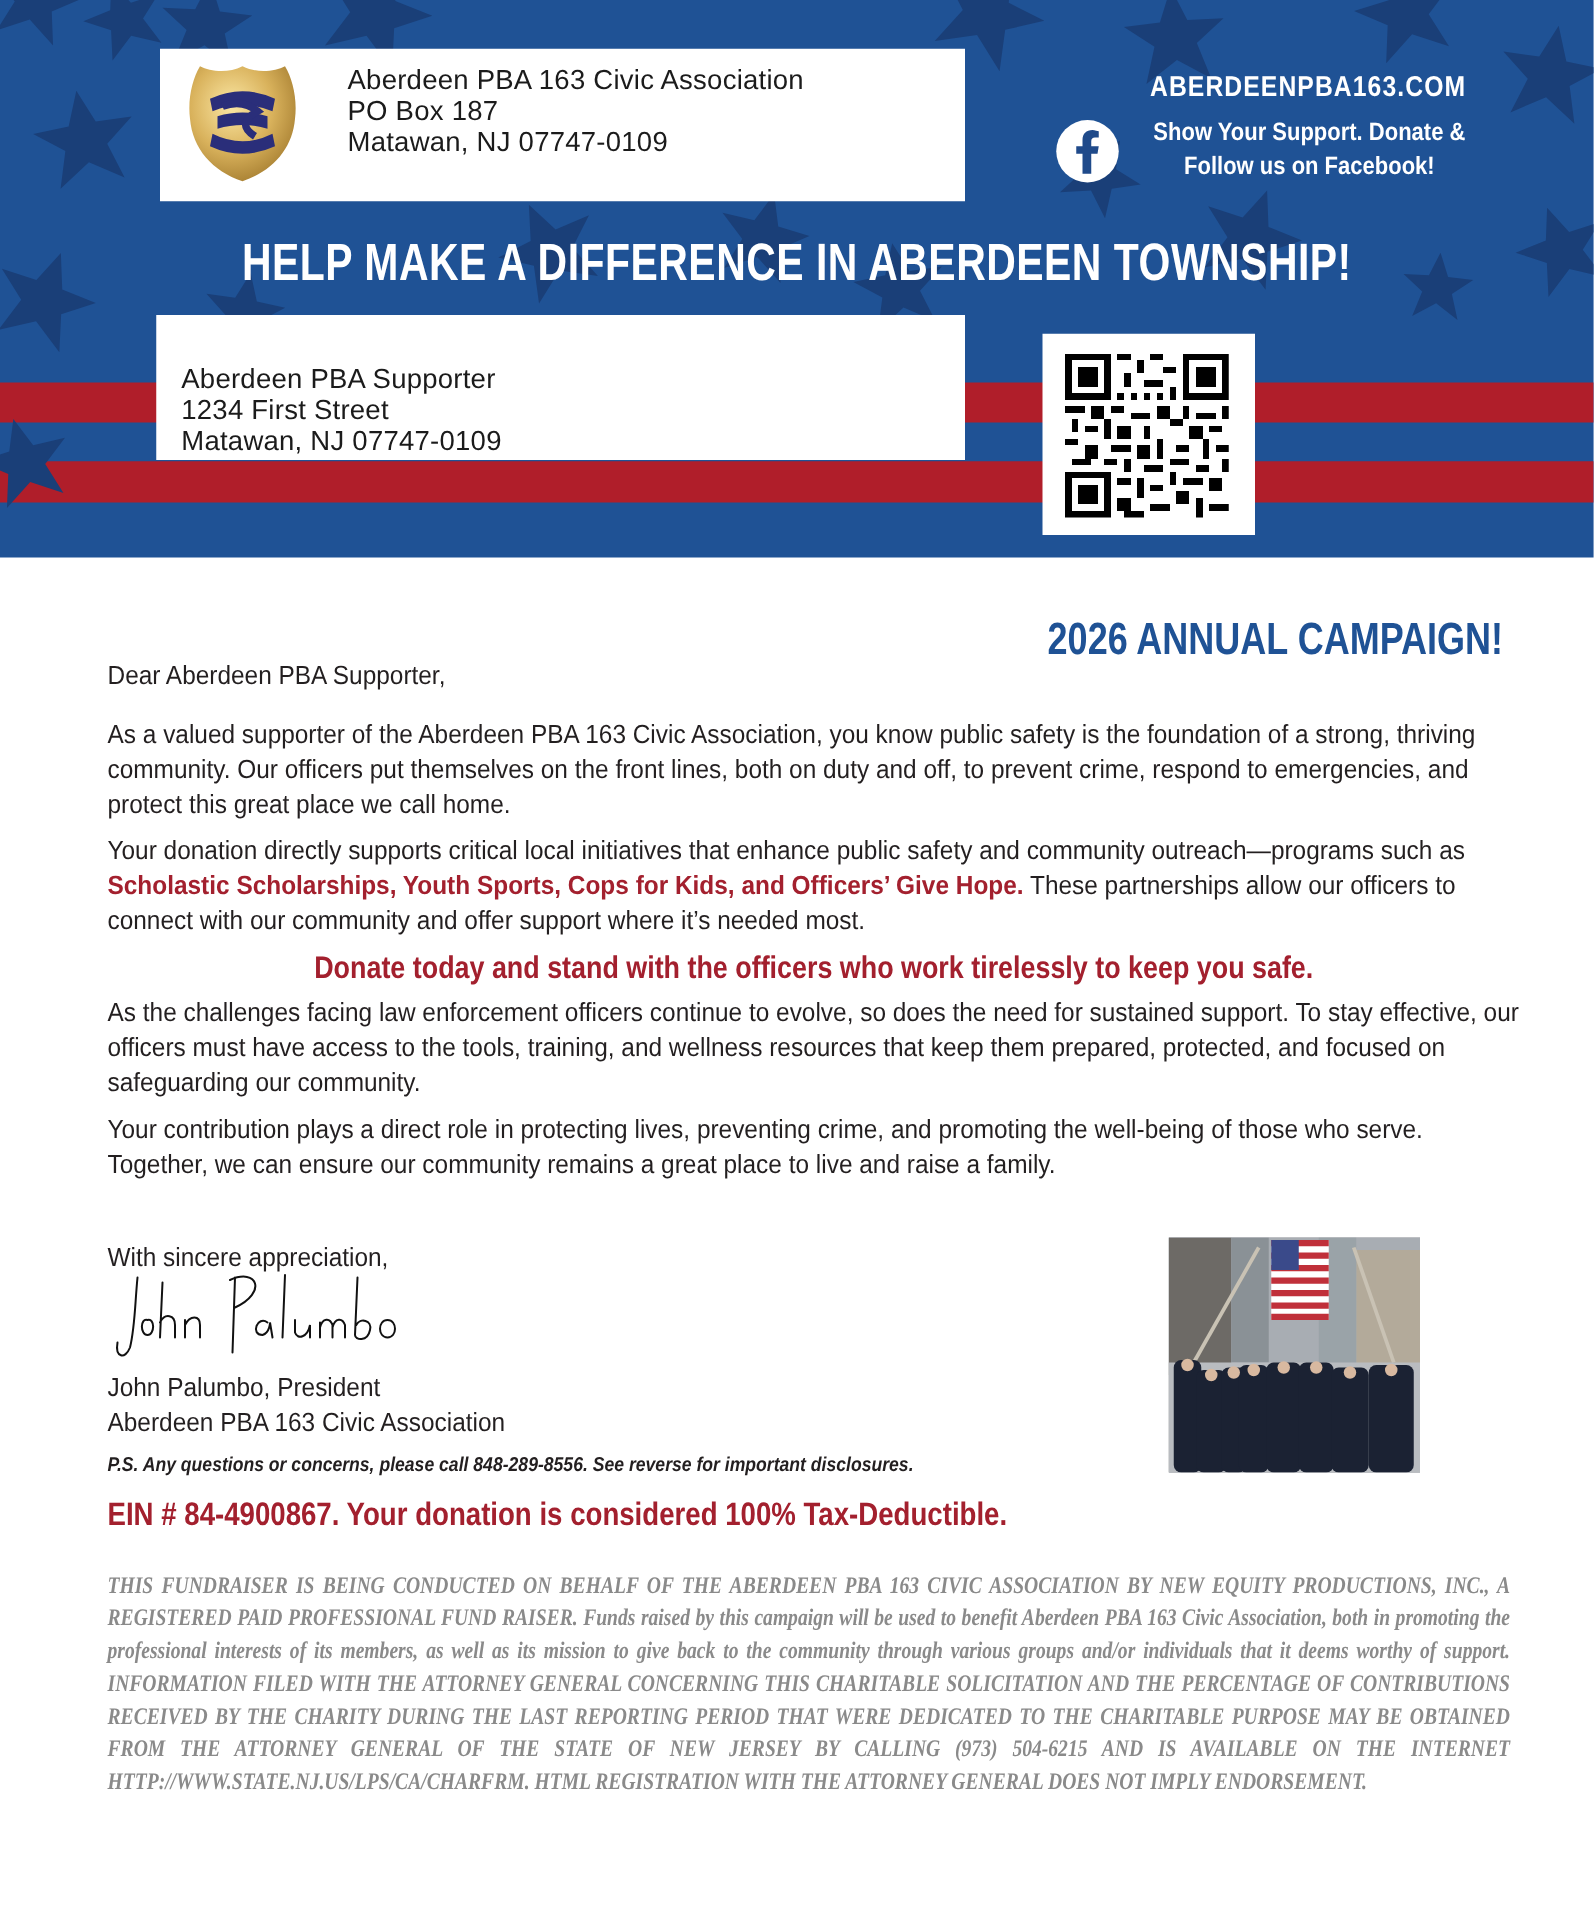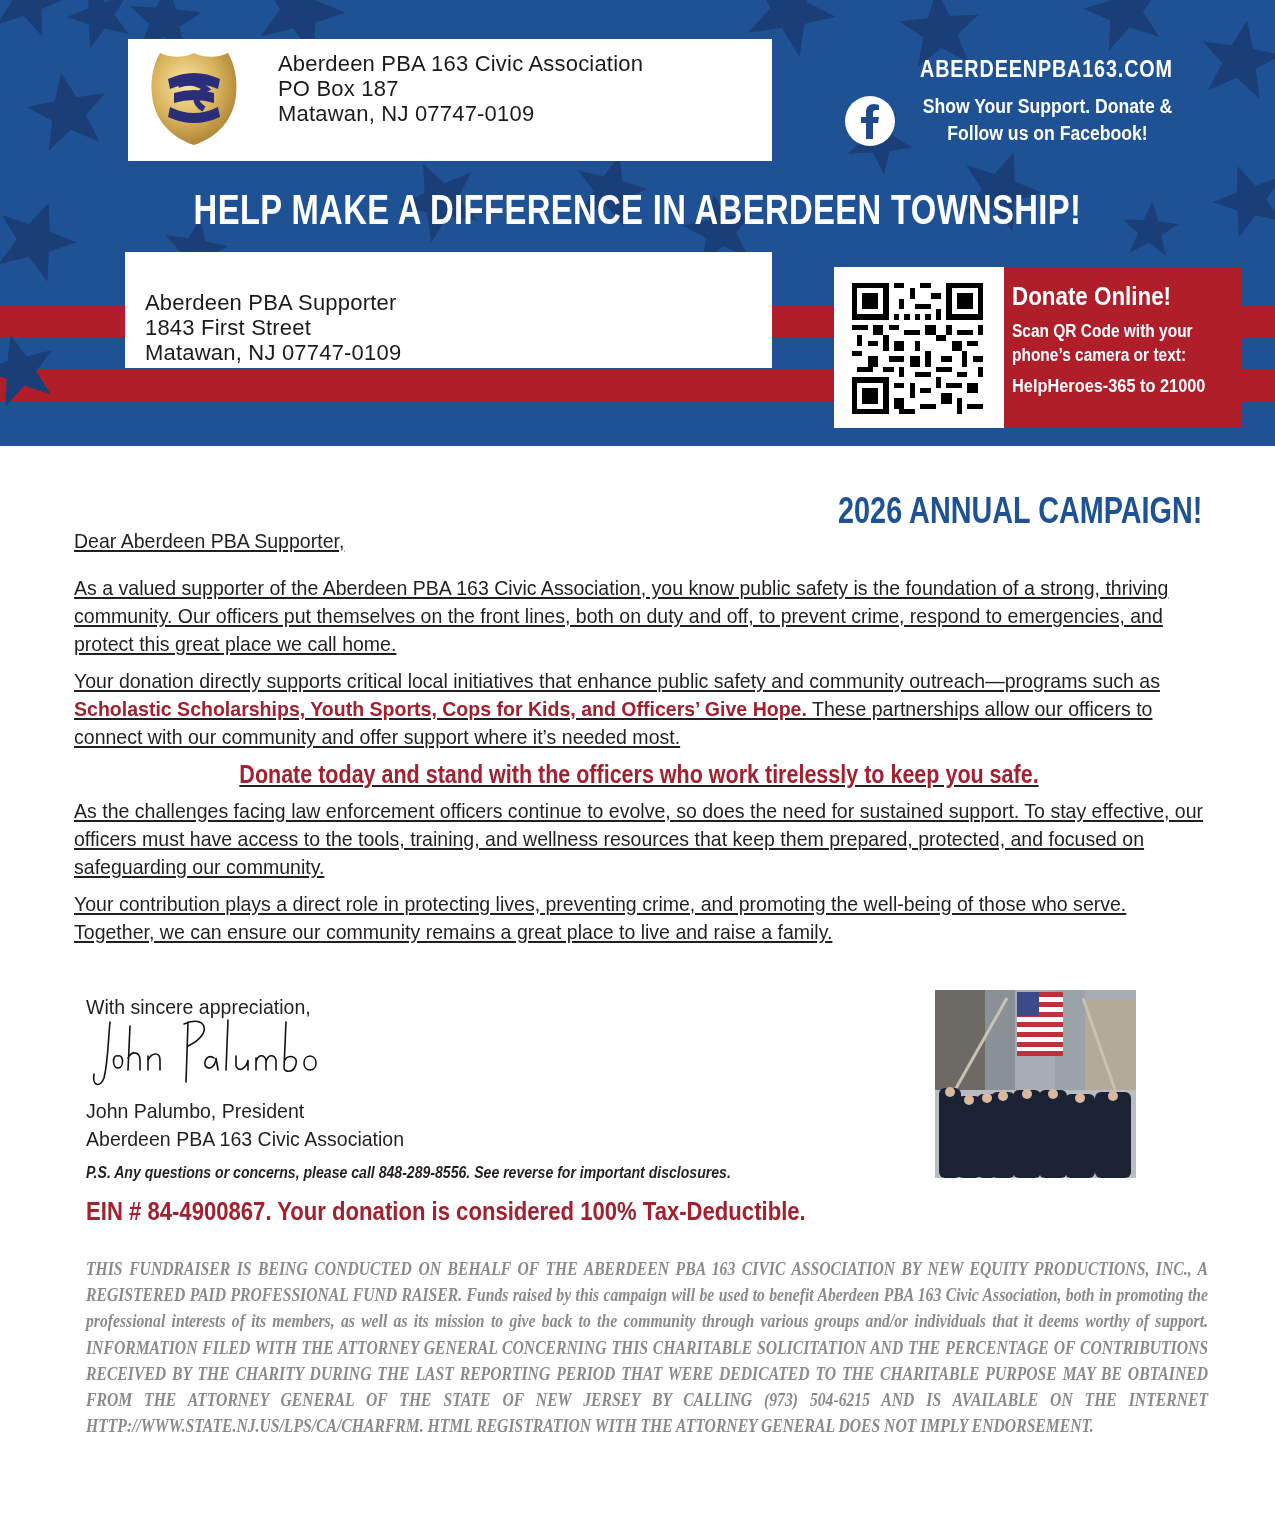--- a/index.html
+++ b/index.html
@@ -29,21 +29,21 @@
 
     .qr-box { position: absolute; left: 834px; top: 267px; width: 170px; height: 161px; background: #fff; }
     .qr { position: absolute; left: 18px; top: 16px; width: 131px; height: 131px; }
     .donate-box { position: absolute; left: 1004px; top: 267px; width: 237px; height: 160px; background: #b01e2a; color: #fff; }
     .donate-title { position: absolute; left: 8px; top: 14px; font-weight: bold; font-size: 26px; transform: scaleX(0.86); transform-origin: left; white-space: nowrap; }
     .donate-sub { position: absolute; left: 8px; top: 52px; font-weight: bold; font-size: 18px; line-height: 24px; transform: scaleX(0.86); transform-origin: left; white-space: nowrap; }
     .donate-code { position: absolute; left: 8px; top: 108px; font-weight: bold; font-size: 19px; transform: scaleX(0.86); transform-origin: left; white-space: nowrap; }
 
     
     .campaign { position: absolute; right: 73px; top: 490px; font-weight: bold; font-size: 36px; color: #1f5295; transform: scaleX(0.8); transform-origin: right; white-space: nowrap; }
-    .letter { position: absolute; left: 74px; top: 527px; width: 1130px; font-size: 21px; line-height: 28px; color: #231f20; text-decoration: underline; }
+    .letter { position: absolute; left: 86px; top: 527px; width: 1130px; font-size: 21px; line-height: 28px; color: #231f20; }
     .letter p { margin-bottom: 9px; transform: scaleX(0.93); transform-origin: left; width: 1215px; }
     .salutation { margin-bottom: 19px !important; }
     .red-b { color: #a3202e; font-weight: bold; }
     .callout { text-align: center; font-weight: bold; font-size: 25px; color: #a3202e; margin: 2px 0 8px; transform: scaleX(0.86) !important; transform-origin: center !important; width: 1130px !important; }
 
     .closing { position: absolute; left: 86px; top: 993px; font-size: 21px; line-height: 28px; }
     .sig { position: absolute; left: 88px; top: 1012px; width: 240px; height: 80px; }
     .signer { position: absolute; left: 86px; top: 1097px; font-size: 21px; line-height: 28px; }
     .closing, .signer { transform: scaleX(0.93); transform-origin: left; white-space: nowrap; }
     .ps { position: absolute; left: 86px; top: 1164px; font-size: 16px; font-weight: bold; font-style: italic; transform: scaleX(0.88); transform-origin: left; white-space: nowrap; }
@@ -114,21 +114,21 @@
   <div class="fb-text">
     <div>Show Your Support. Donate &amp;</div>
     <div>Follow us on Facebook!</div>
   </div>
 
   <div class="headline">HELP MAKE A DIFFERENCE IN ABERDEEN TOWNSHIP!</div>
 
   <div class="addr-box">
     <div class="addr-text">
       <div>Aberdeen PBA Supporter</div>
-      <div>1843 First Street</div>
+      <div>1234 First Street</div>
       <div>Matawan, NJ 07747-0109</div>
     </div>
   </div>
 
   <div class="qr-box">
     <svg class="qr" viewBox="0 0 25 25" shape-rendering="crispEdges">
       <rect width="25" height="25" fill="#fff"></rect>
       <g fill="#000">
         <rect x="0" y="0" width="7" height="7"></rect>
           <rect x="1" y="1" width="5" height="5" fill="#fff"></rect>
@@ -189,28 +189,20 @@
           <rect x="22" y="19" width="2" height="2"></rect>
         <rect x="8" y="22" width="2" height="2"></rect>
           <rect x="13" y="23" width="3" height="1"></rect>
           <rect x="17" y="21" width="2" height="2"></rect>
           <rect x="20" y="22" width="1" height="3"></rect>
           <rect x="22" y="23" width="3" height="1"></rect>
           <rect x="9" y="24" width="3" height="1"></rect>
       </g>
     </svg>
   </div>
-  <div class="donate-box">
-    <div class="donate-title">Donate Online!</div>
-    <div class="donate-sub">
-      <div>Scan QR Code with your</div>
-      <div>phone’s camera or text:</div>
-    </div>
-    <div class="donate-code">HelpHeroes-365 to 21000</div>
-  </div>
 </div>
 
 <div class="campaign">2026 ANNUAL CAMPAIGN!</div>
 
 <div class="letter">
   <p class="salutation">Dear Aberdeen PBA Supporter,</p>
   <p>As a valued supporter of the Aberdeen PBA 163 Civic Association, you know public safety is the foundation of a strong, thriving community. Our officers put themselves on the front lines, both on duty and off, to prevent crime, respond to emergencies, and protect this great place we call home.</p>
   <p><span>Your donation directly supports critical local initiatives that enhance public safety and community outreach—programs such as </span><span class="red-b">Scholastic Scholarships, Youth Sports, Cops for Kids, and Officers’ Give Hope.</span><span> These partnerships allow our officers to connect with our community and offer support where it’s needed most.</span></p>
   <p class="callout">Donate today and stand with the officers who work tirelessly to keep you safe.</p>
   <p>As the challenges facing law enforcement officers continue to evolve, so does the need for sustained support. To stay effective, our officers must have access to the tools, training, and wellness resources that keep them prepared, protected, and focused on safeguarding our community.</p>

